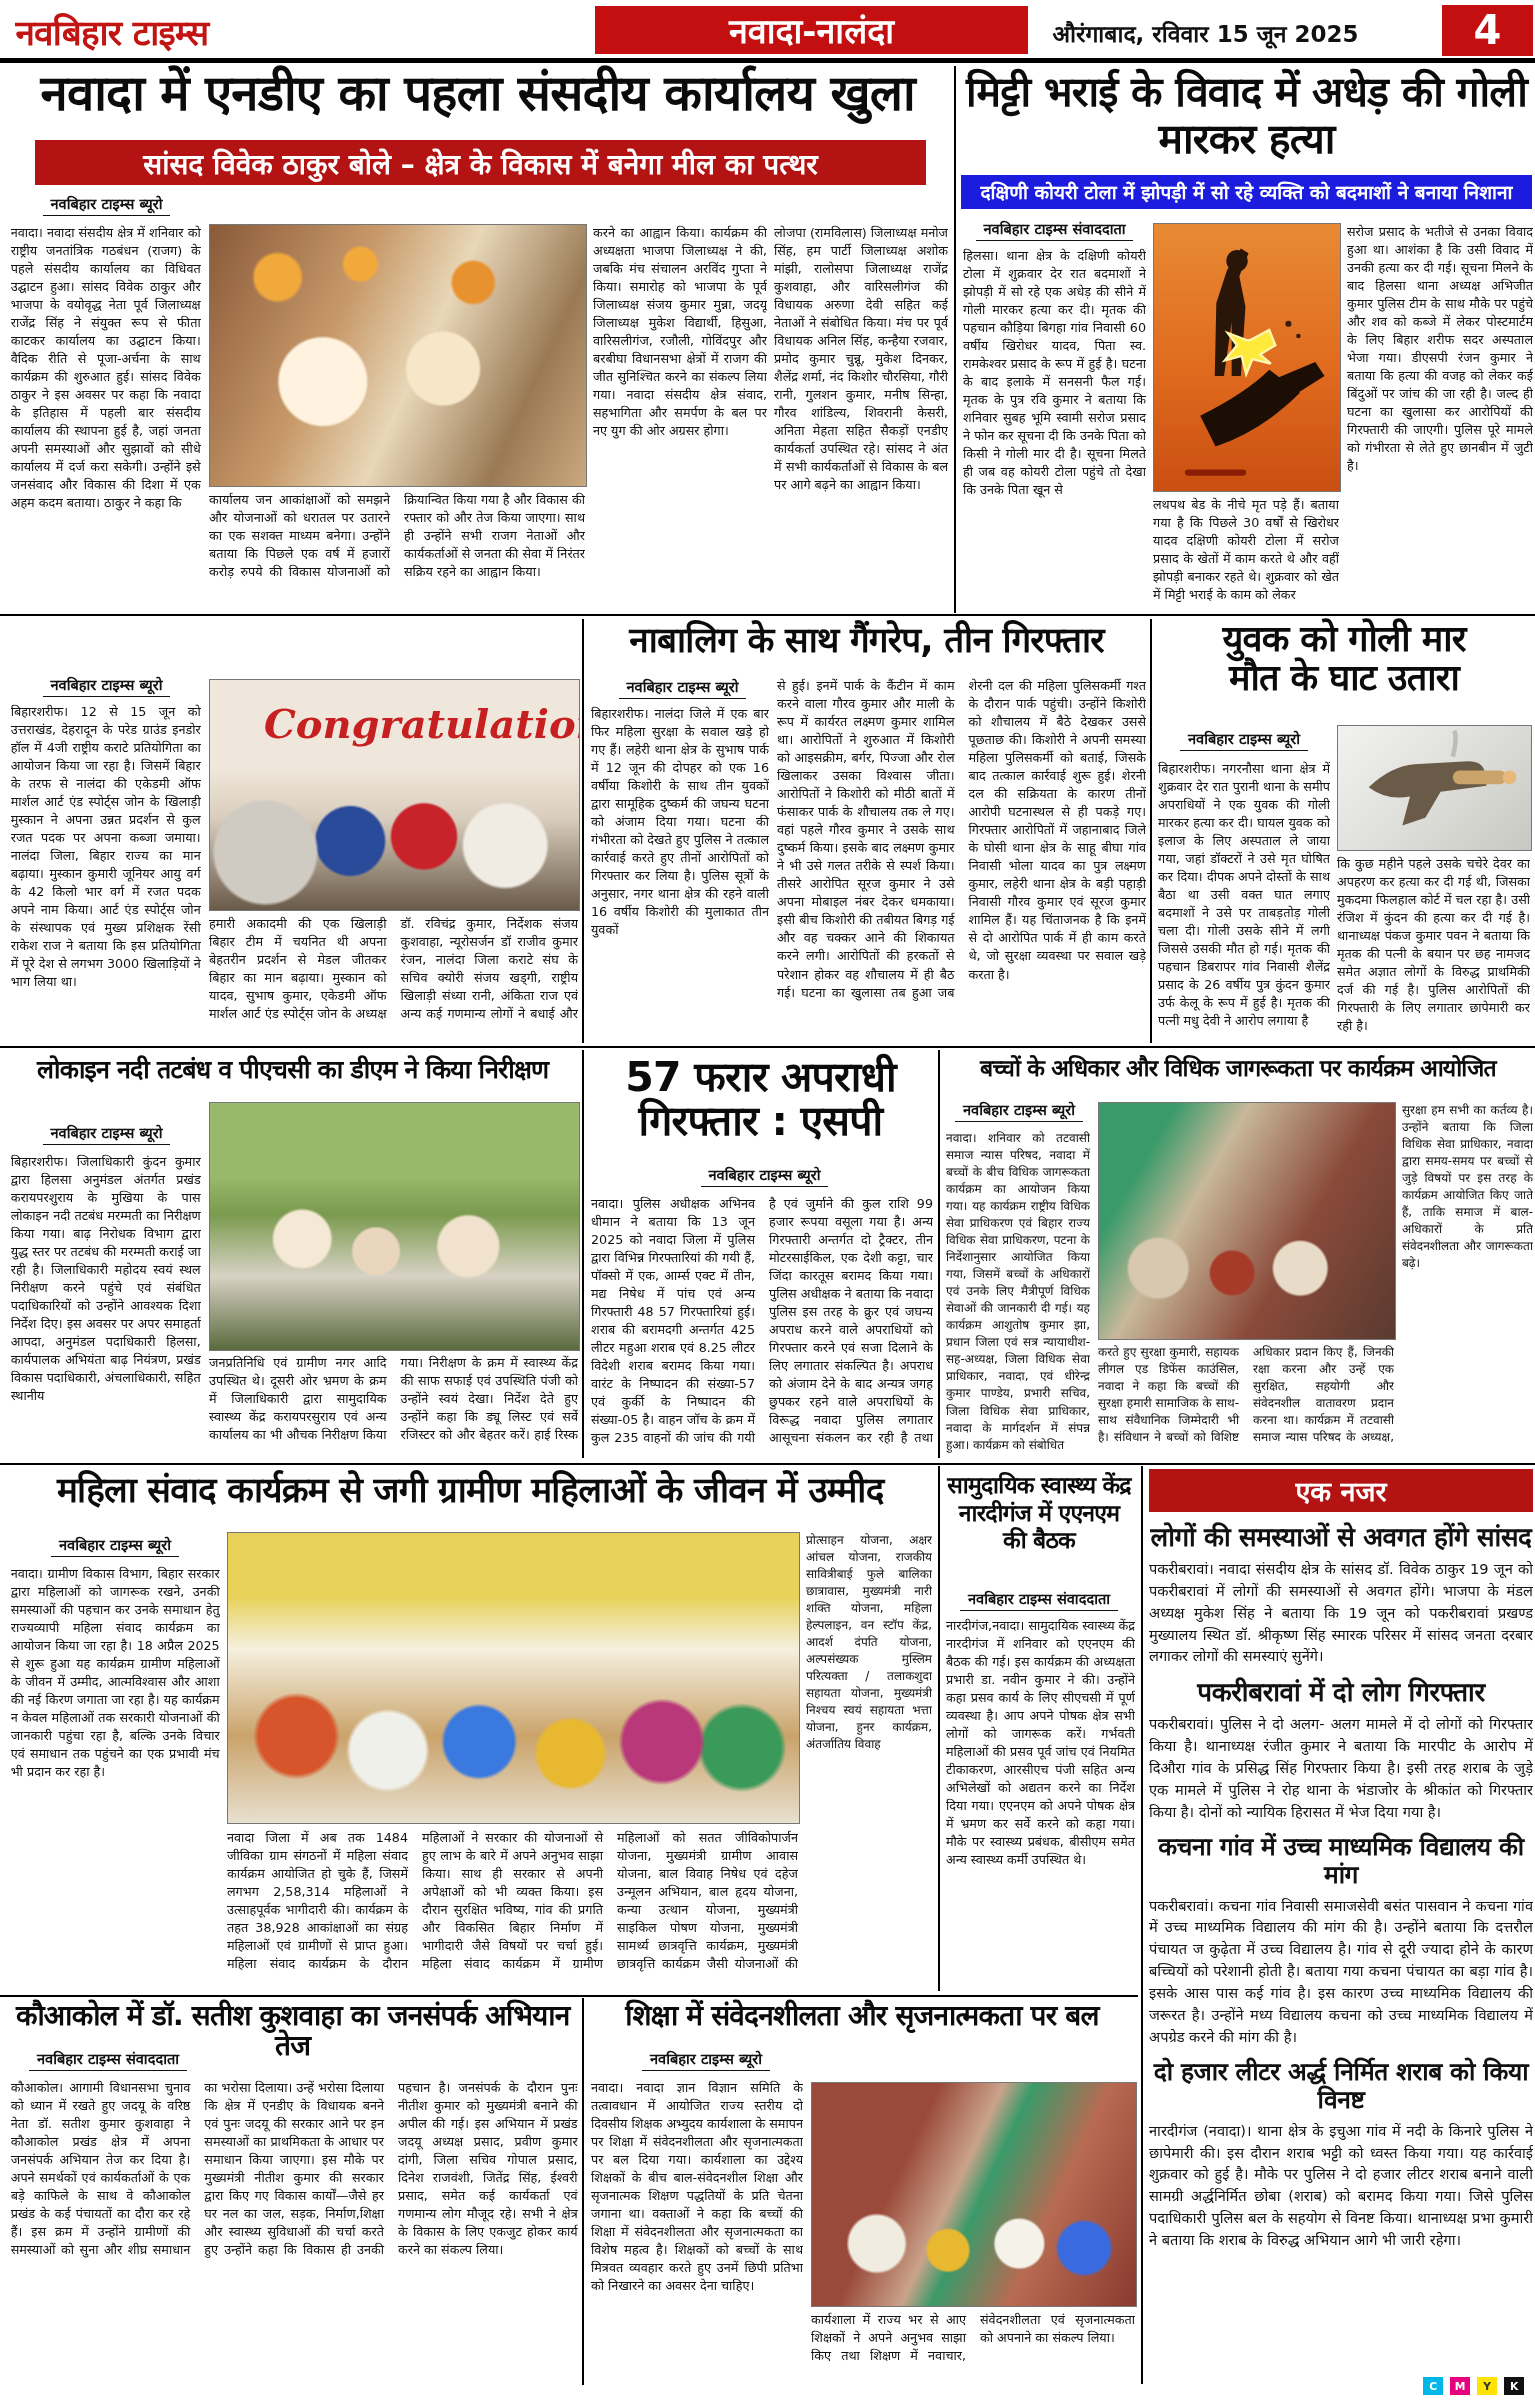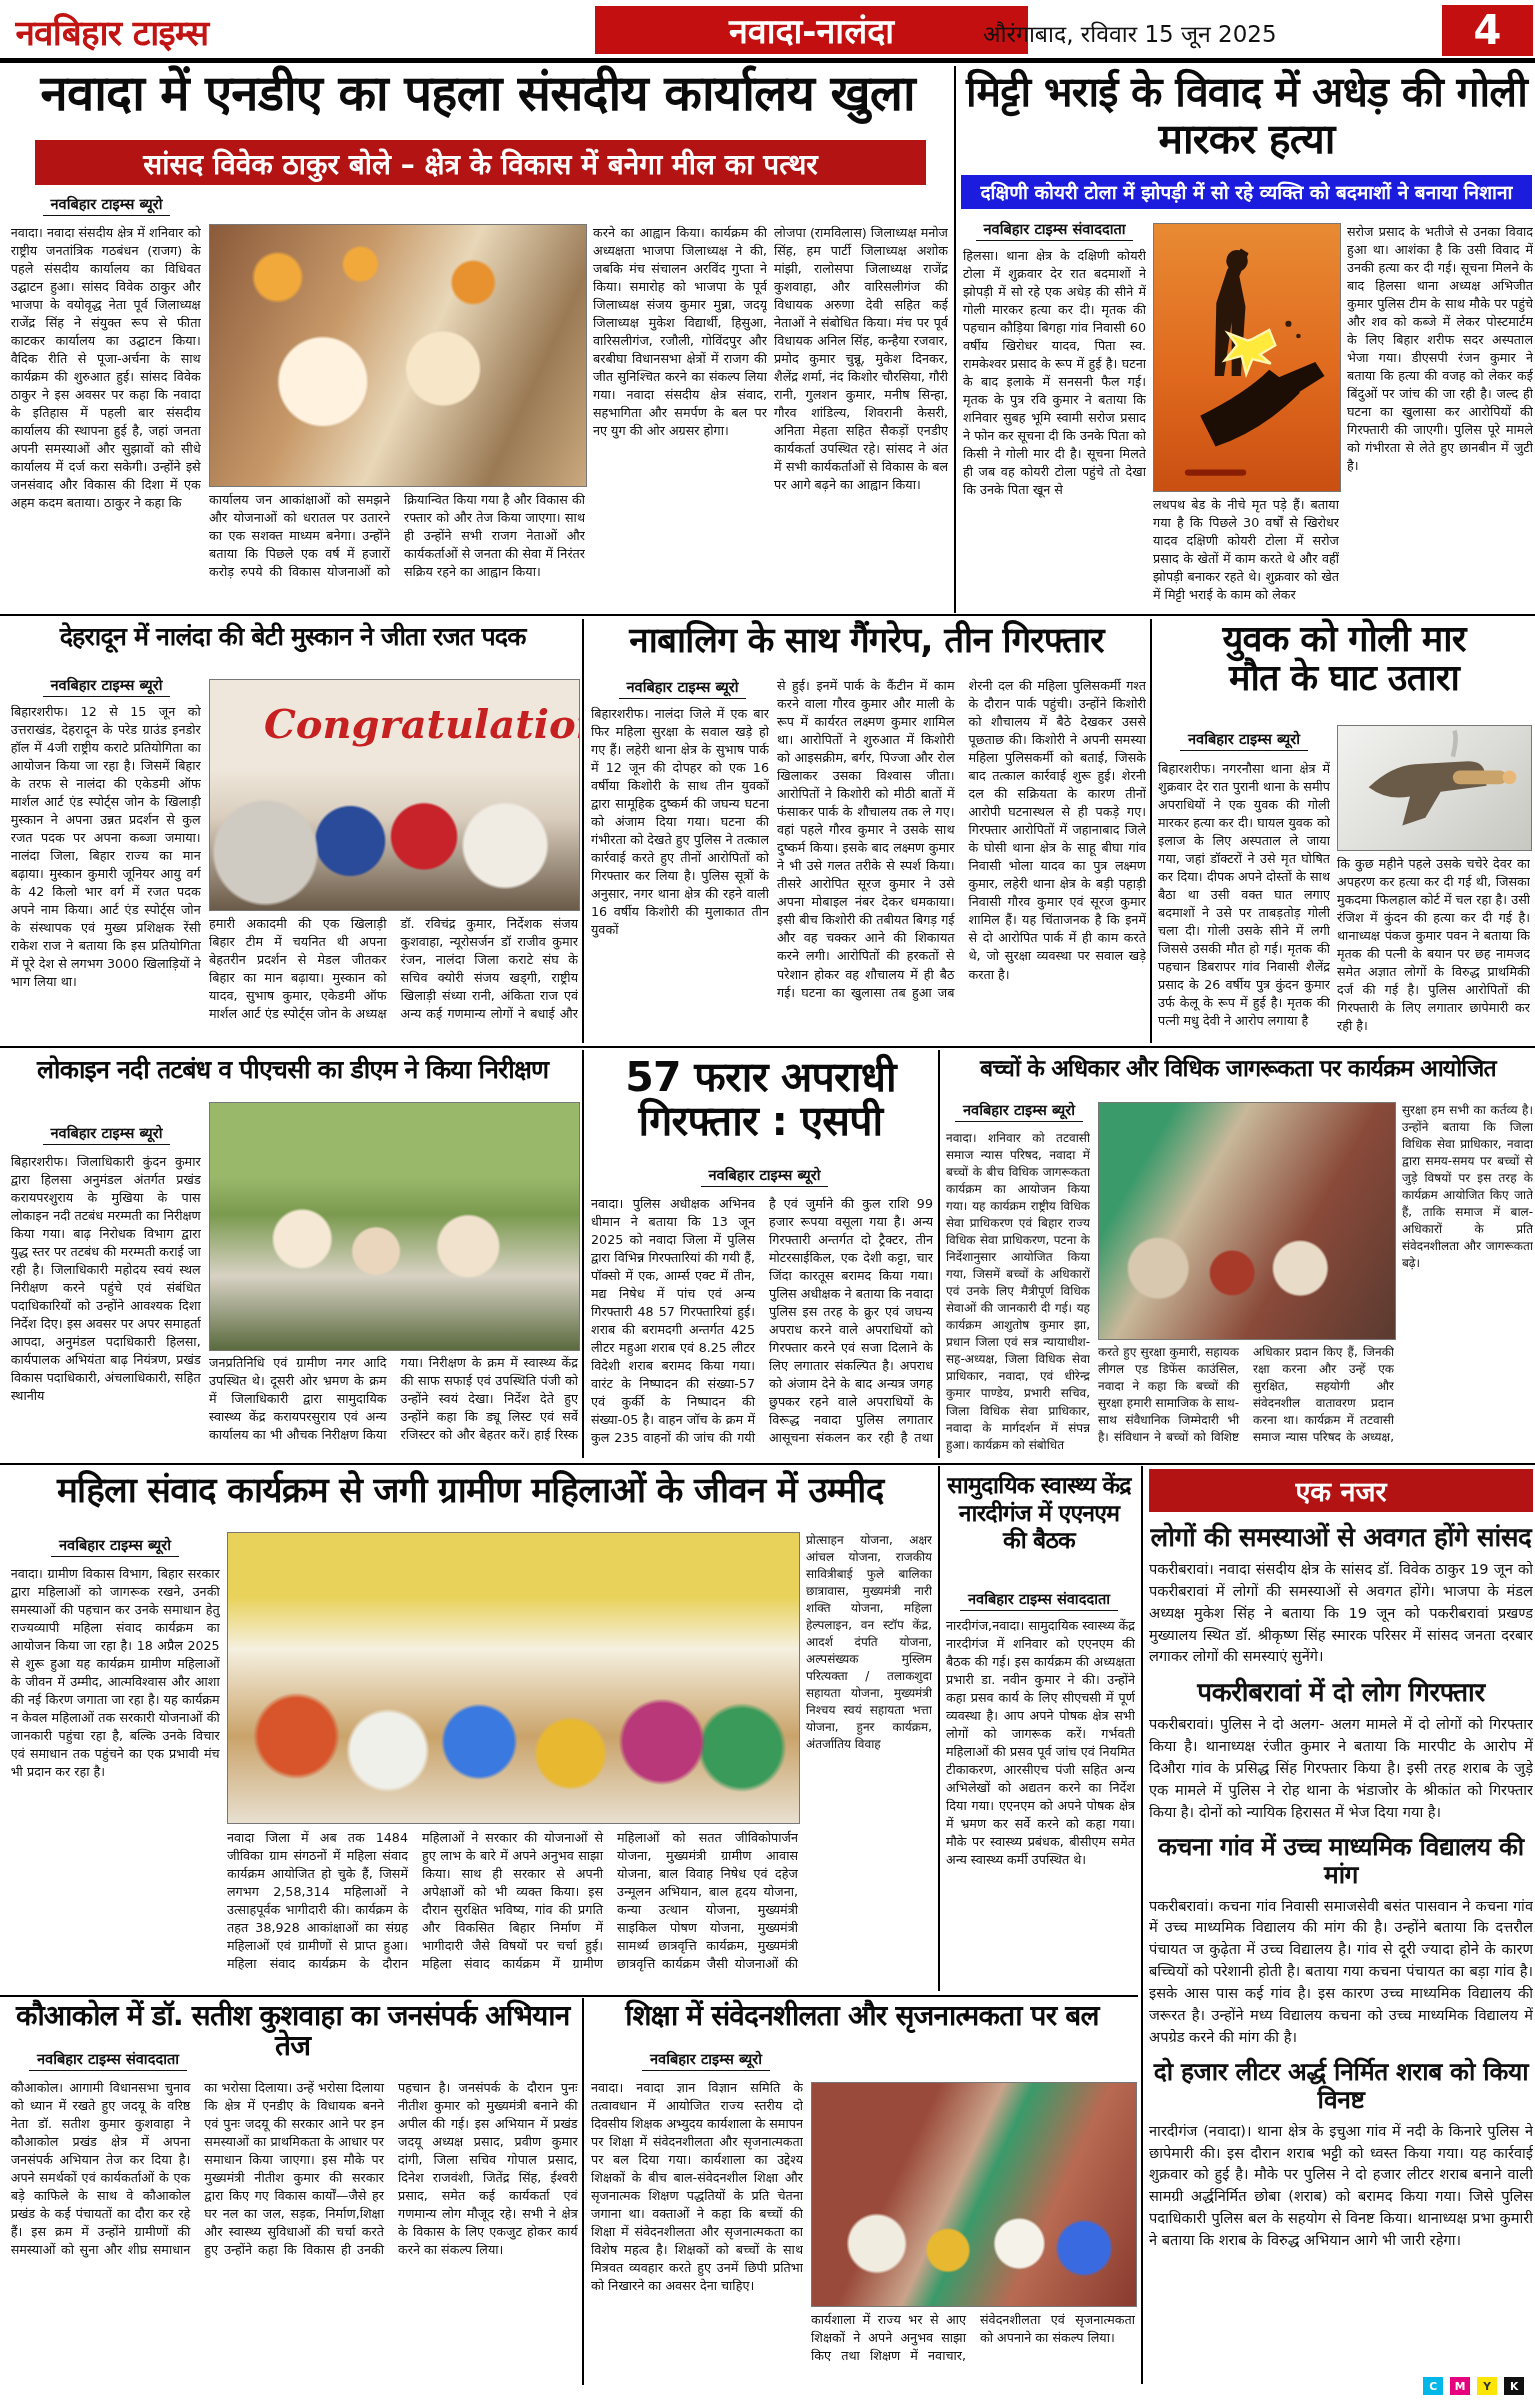--- a/index.html
+++ b/index.html
@@ -23,21 +23,21 @@
 </head>
 <body>
 
 <div class="page">
 
   <div class="abs" style="left:0;top:0;width:1535px;height:57px;">
     <div class="abs" style="left:15.4px;top:7.7px;font-size:35px;font-weight:bold;color:#c31414;letter-spacing:-0.8px;">नवबिहार टाइम्स</div>
     <div class="abs band" style="left:595px;top:6.1px;width:433px;height:48px;background:#c30f0f;font-size:34px;">
       <span>नवादा-नालंदा</span>
     </div>
-    <div class="abs" style="left:983px;top:17px;width:445px;text-align:left;font-size:23px;font-weight:normal;">औरंगाबाद, रविवार 15 जून 2025</div>
+    <div class="abs" style="left:983px;top:17px;width:445px;text-align:center;font-size:23px;font-weight:bold;">औरंगाबाद, रविवार 15 जून 2025</div>
     <div class="abs band" style="left:1442px;top:4.6px;width:91px;height:51px;background:#c30f0f;font-size:40px;">
       <span>4</span>
     </div>
   </div>
   <div class="abs hline" style="left:0;top:58px;width:1535px;height:4.6px;"></div>
 
   <div class="abs hl" style="left:7.7px;top:68px;width:940px;font-size:49px;text-align:center;">नवादा में एनडीए का पहला संसदीय कार्यालय खुला</div>
   <div class="abs band" style="left:35px;top:140px;width:891px;height:45px;background:#b31312;font-size:28px;">
     <span>सांसद विवेक ठाकुर बोले – क्षेत्र के विकास में बनेगा मील का पत्थर</span>
   </div>
@@ -77,21 +77,20 @@
       <circle cx="175" cy="130" r="4" fill="#3a1c08"></circle>
         <circle cx="188" cy="146" r="3" fill="#3a1c08"></circle>
       <rect x="40" y="320" width="80" height="8" rx="4" fill="#8a1e05"></rect>
     </svg>
   </div>
   <div class="abs body" style="left:1153px;top:496px;width:186px;height:114px;">लथपथ बेड के नीचे मृत पड़े हैं। बताया गया है कि पिछले 30 वर्षों से खिरोधर यादव दक्षिणी कोयरी टोला में सरोज प्रसाद के खेतों में काम करते थे और वहीं झोपड़ी बनाकर रहते थे। शुक्रवार को खेत में मिट्टी भराई के काम को लेकर</div>
   <div class="abs body" style="left:1347px;top:223px;width:186px;height:387px;">सरोज प्रसाद के भतीजे से उनका विवाद हुआ था। आशंका है कि उसी विवाद में उनकी हत्या कर दी गई। सूचना मिलने के बाद हिलसा थाना अध्यक्ष अभिजीत कुमार पुलिस टीम के साथ मौके पर पहुंचे और शव को कब्जे में लेकर पोस्टमार्टम के लिए बिहार शरीफ सदर अस्पताल भेजा गया। डीएसपी रंजन कुमार ने बताया कि हत्या की वजह को लेकर कई बिंदुओं पर जांच की जा रही है। जल्द ही घटना का खुलासा कर आरोपियों की गिरफ्तारी की जाएगी। पुलिस पूरे मामले को गंभीरता से लेते हुए छानबीन में जुटी है।</div>
 
   <div class="abs hline" style="left:0;top:614px;width:1535px;"></div>
 
-  <div class="abs hl" style="left:7.7px;top:623px;width:570px;font-size:25px;text-align:center;">देहरादून में नालंदा की बेटी मुस्कान ने जीता रजत पदक</div>
   <div class="abs byline" style="left:11.5px;top:674px;width:190px;">
     <span>नवबिहार टाइम्स ब्यूरो</span>
   </div>
   <div class="abs body" style="left:10.7px;top:703px;width:190px;height:338px;">बिहारशरीफ। 12 से 15 जून को उत्तराखंड, देहरादून के परेड ग्राउंड इनडोर हॉल में 4जी राष्ट्रीय कराटे प्रतियोगिता का आयोजन किया जा रहा है। जिसमें बिहार के तरफ से नालंदा की एकेडमी ऑफ मार्शल आर्ट एंड स्पोर्ट्स जोन के खिलाड़ी मुस्कान ने अपना उन्नत प्रदर्शन से कुल रजत पदक पर अपना कब्जा जमाया। नालंदा जिला, बिहार राज्य का मान बढ़ाया। मुस्कान कुमारी जूनियर आयु वर्ग के 42 किलो भार वर्ग में रजत पदक अपने नाम किया। आर्ट एंड स्पोर्ट्स जोन के संस्थापक एवं मुख्य प्रशिक्षक रेंसी राकेश राज ने बताया कि इस प्रतियोगिता में पूरे देश से लगभग 3000 खिलाड़ियों ने भाग लिया था।</div>
   <div class="photo" style="left:209px;top:679px;width:369px;height:230px;
               background-image:radial-gradient(circle at 15% 75%,#cfcac2 0 14%,transparent 15%),
                                radial-gradient(circle at 38% 70%,#2a4a9a 0 12%,transparent 13%),
                                radial-gradient(circle at 58% 68%,#c8232a 0 12%,transparent 13%),
                                radial-gradient(circle at 80% 72%,#f0ece4 0 12%,transparent 13%),
                                linear-gradient(180deg,#efe7db 0 38%,#d9cdbd 60%,#6a5a48);">

